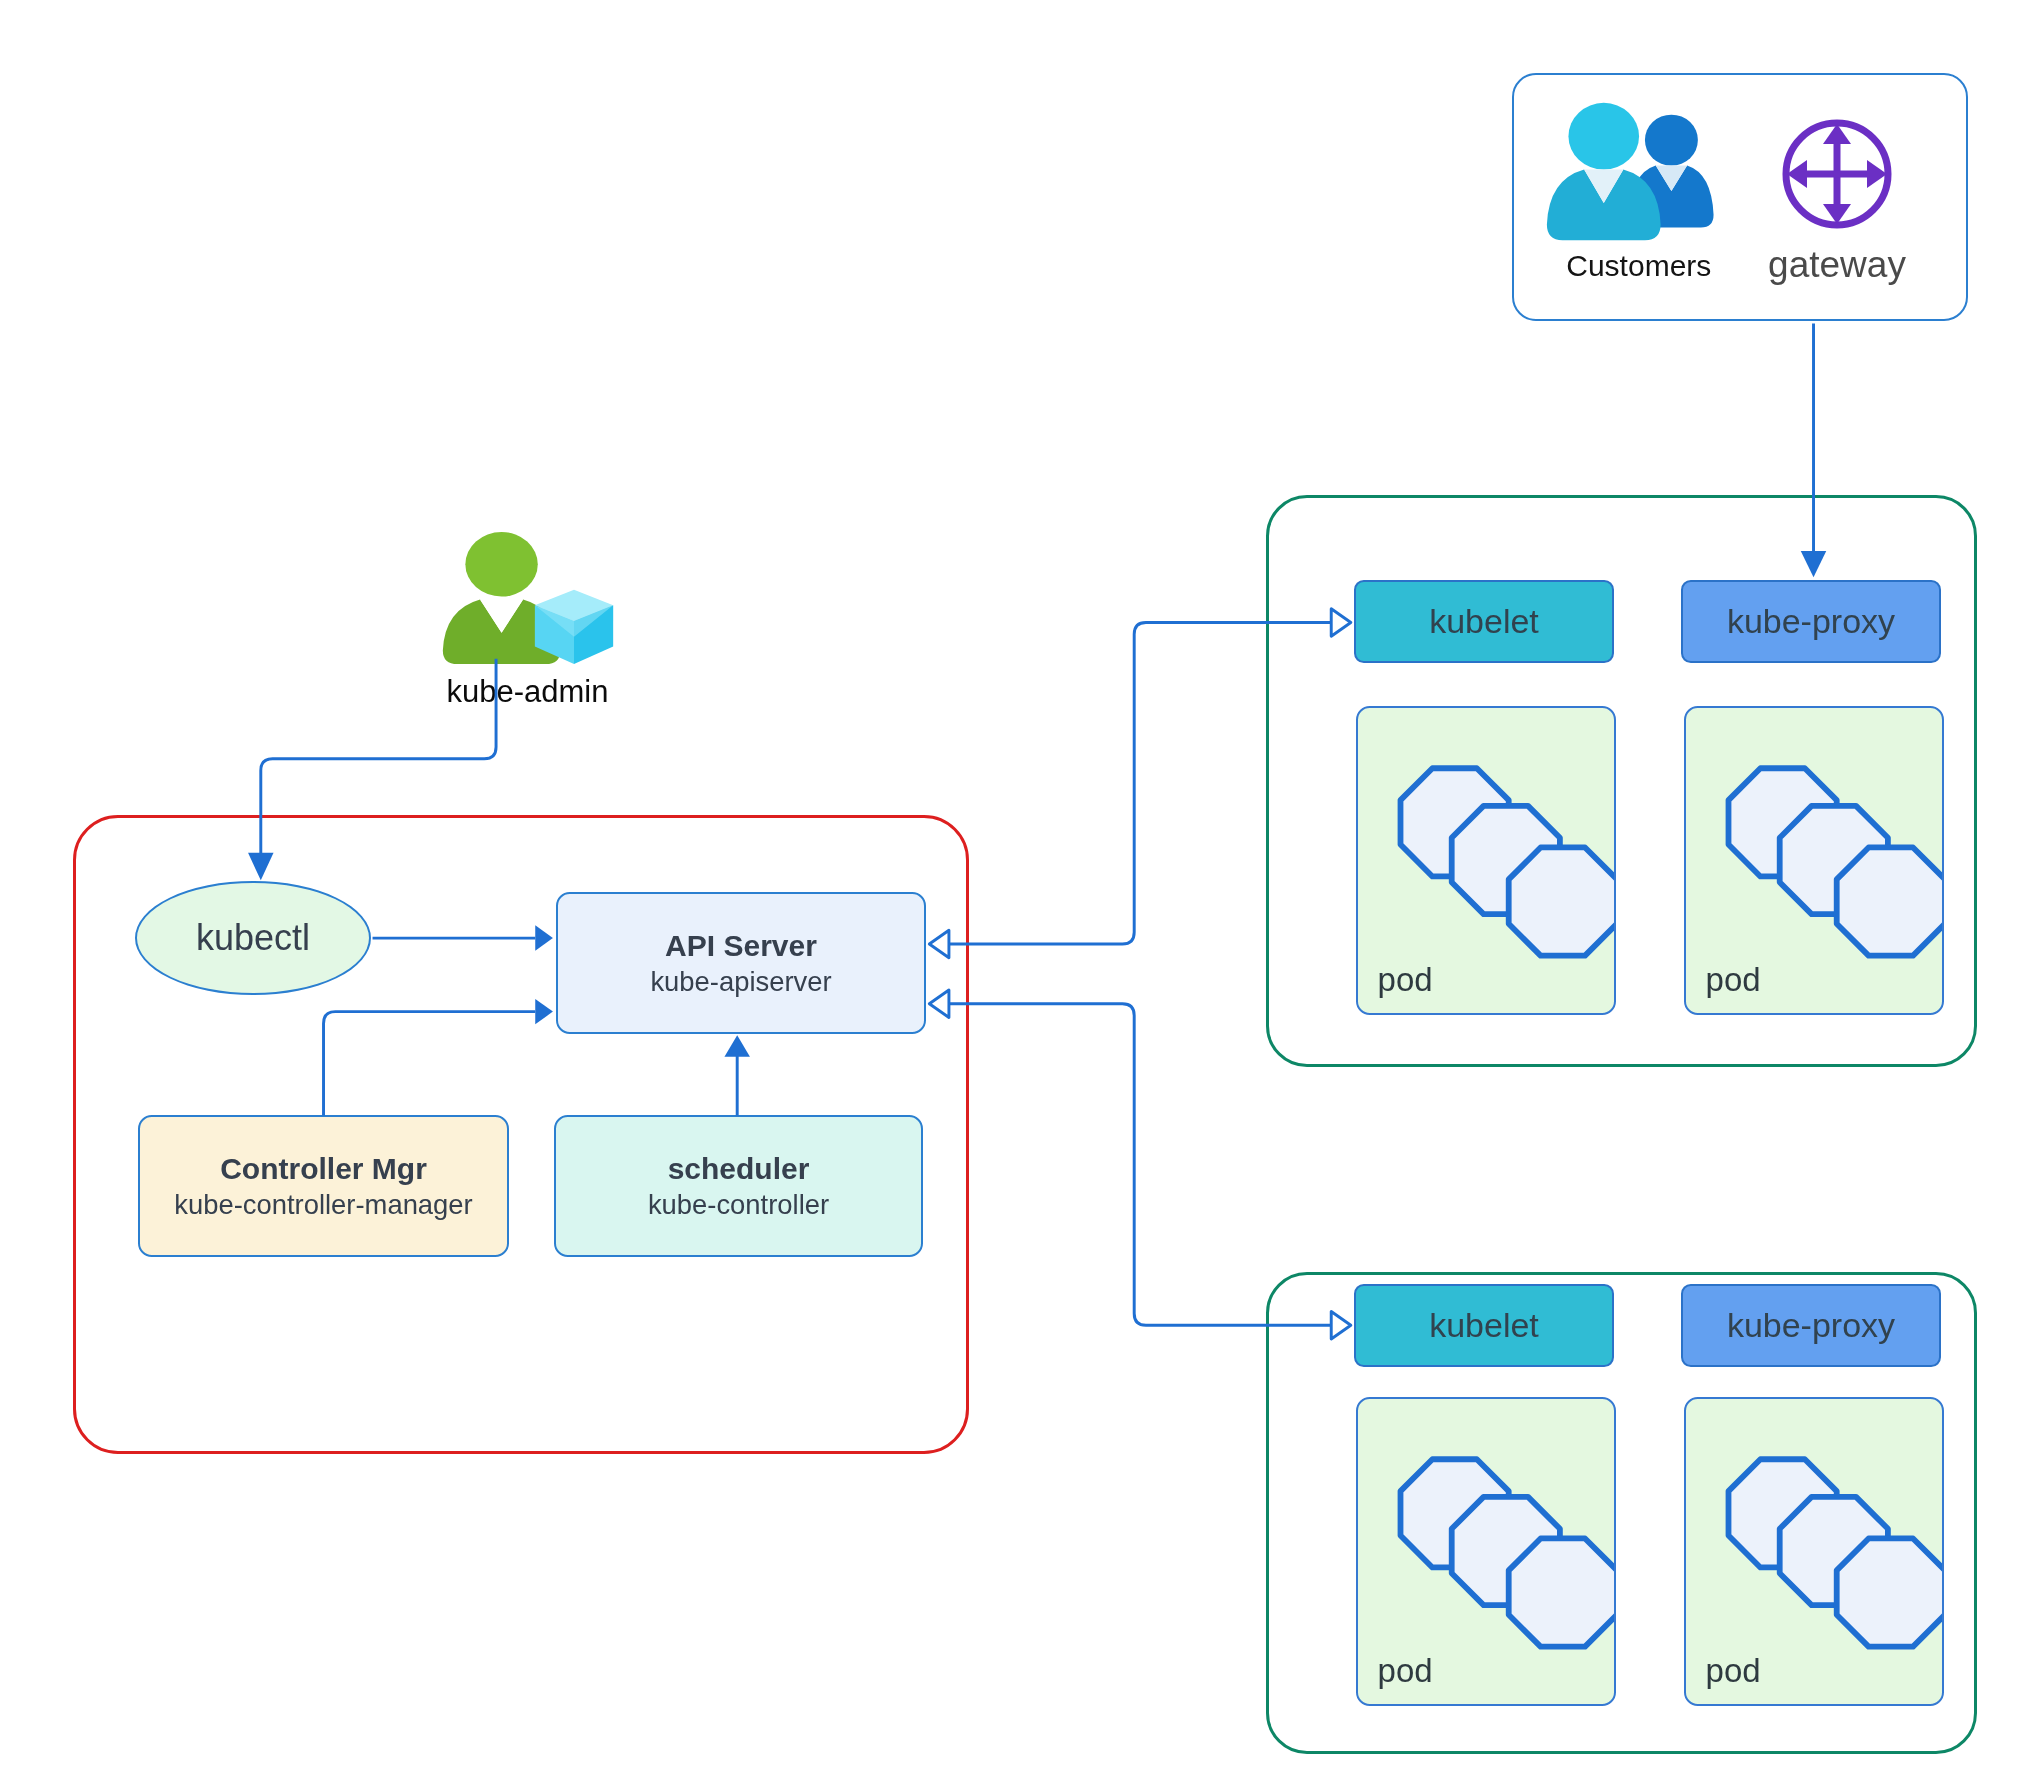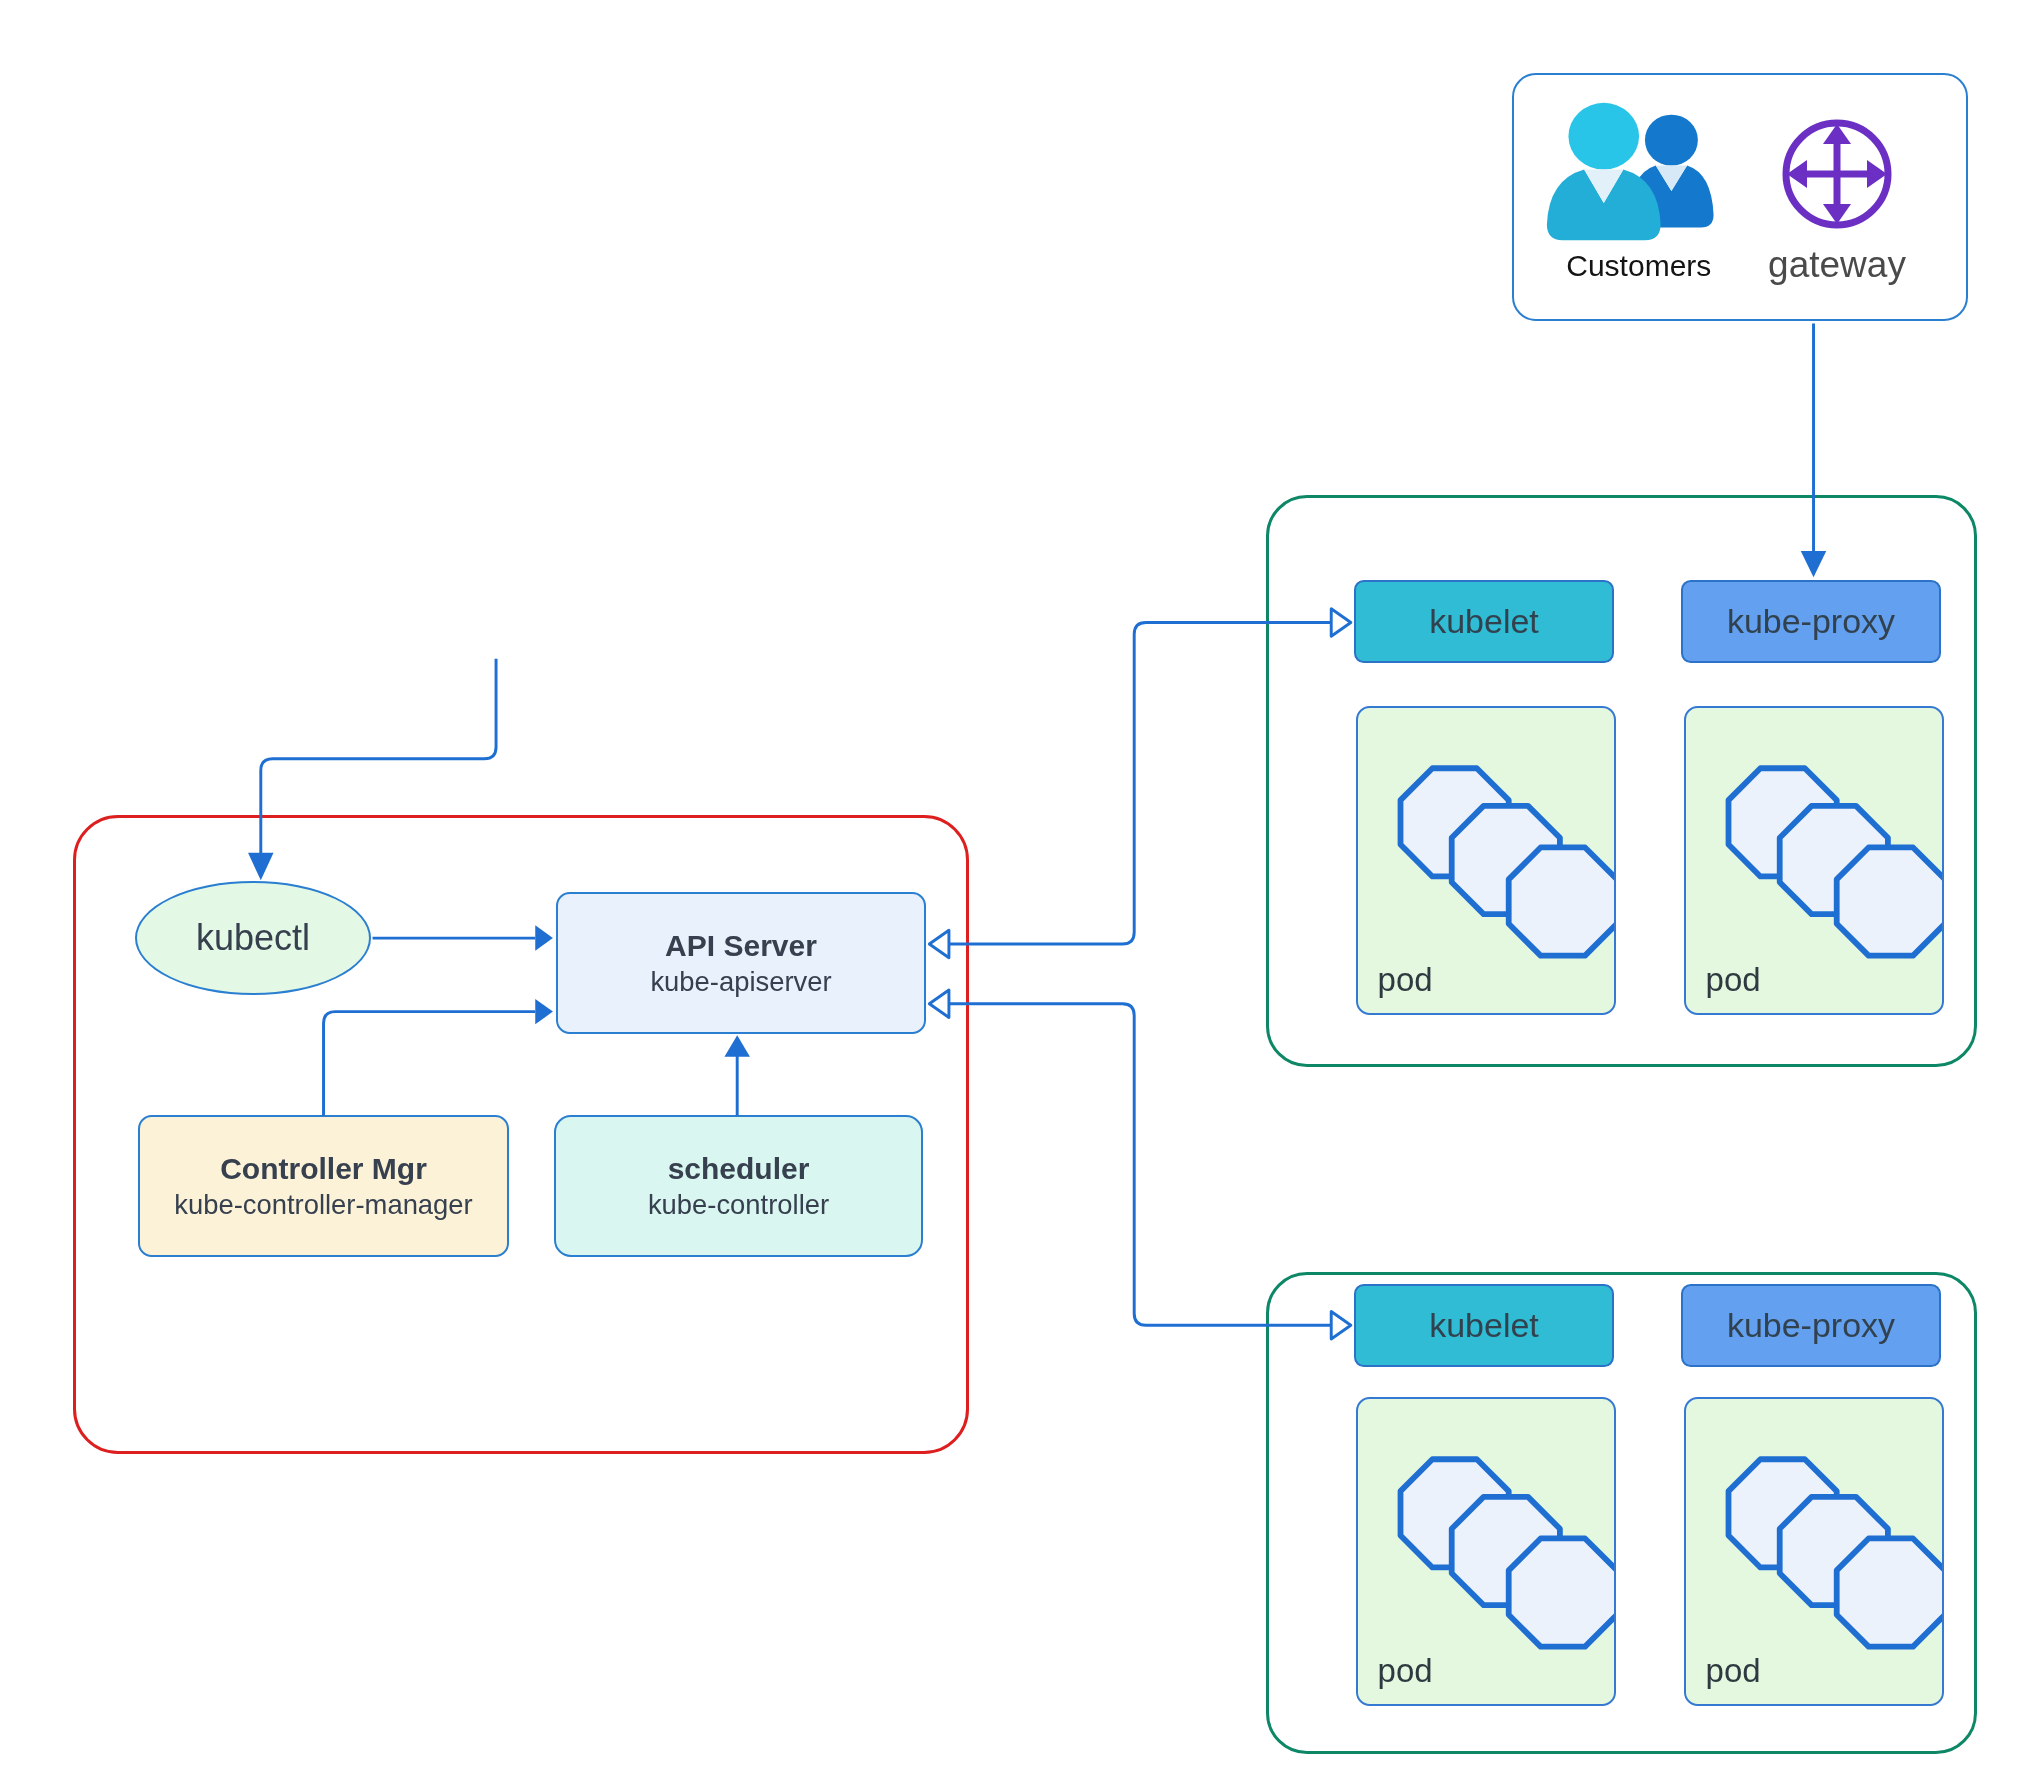--- a/index.html
+++ b/index.html
@@ -34,21 +34,21 @@
     font-size:36px;color:var(--label-dark);}
 
   .proc-box{border:2.5px solid var(--box-border-blue);border-radius:13.7px;
     display:flex;flex-direction:column;align-items:center;justify-content:center;
     gap:6.9px;color:var(--label-dark);}
   .proc-title{font-weight:bold;font-size:30px;line-height:1;}
   .proc-sub{font-size:27.4px;line-height:1;}
 
   #api-server{left:556px;top:892px;width:370px;height:142px;background:var(--api-server-fill);}
   #controller-mgr{left:138px;top:1115px;width:371px;height:142px;background:var(--controller-mgr-fill);}
-  #scheduler{left:554px;top:1115px;width:369px;height:142px;background:var(--scheduler-fill);border-radius:17px;}
+  #scheduler{left:554px;top:1115px;width:369px;height:142px;background:var(--scheduler-fill);}
 
   #etcd{left:550px;top:1292px;width:382px;height:145px;}
   #etcd-label{left:0;top:29px;width:382px;height:108px;display:flex;
     align-items:center;justify-content:center;font-size:36px;color:var(--label-dark);}
 
   
   .node-box{border:3.4px solid var(--node-border-green);border-radius:41px;background:transparent;}
   #node-1{left:1266px;top:495px;width:711px;height:572px;}
   #node-2{left:1266px;top:1272px;width:711px;height:482px;}
 
@@ -103,20 +103,33 @@
       <line x1="60" y1="24" x2="60" y2="96" stroke="#6b2fc4" stroke-width="7"></line>
       <line x1="24" y1="60" x2="96" y2="60" stroke="#6b2fc4" stroke-width="7"></line>
       <polygon points="60,10 46,30 74,30" fill="#6b2fc4"></polygon>
       <polygon points="60,110 46,90 74,90" fill="#6b2fc4"></polygon>
       <polygon points="10,60 30,46 30,74" fill="#6b2fc4"></polygon>
       <polygon points="110,60 90,46 90,74" fill="#6b2fc4"></polygon>
     </svg>
     <div id="gateway-label" class="abs">gateway</div>
   </div>
 
+  <div id="kube-admin" class="abs">
+    <svg id="kube-admin-icon" class="abs" viewBox="0 0 190 142">
+      <ellipse cx="68" cy="36" rx="37" ry="33" fill="#7fc131"></ellipse>
+      <path d="M8,124 Q10,82 46,72 L68,106 L90,72 Q126,82 128,124 Q128,138 113,138 L23,138 Q8,138 8,124 Z" fill="#6fae2a"></path>
+      <path d="M46,72 L68,106 L90,72 Z" fill="#ffffff"></path>
+
+      <polygon points="142,62 182,78 142,94 102,78" fill="#a5ecfa"></polygon>
+      <polygon points="102,78 142,94 142,138 102,120 " fill="#57d5f3"></polygon>
+      <polygon points="182,78 142,94 142,138 182,120" fill="#2ac3ec"></polygon>
+      <polygon points="102,78 142,94 182,78 142,110" fill="#8fe6f8" opacity="0.55"></polygon>
+    </svg>
+    <div id="kube-admin-label" class="abs">kube-admin</div>
+  </div>
 
   <div id="control-plane" class="abs"></div>
 
   <div id="kubectl" class="abs">
     <span>kubectl</span>
   </div>
 
   <div id="controller-mgr" class="abs proc-box">
     <div class="proc-title">Controller Mgr</div>
     <div class="proc-sub">kube-controller-manager</div>

